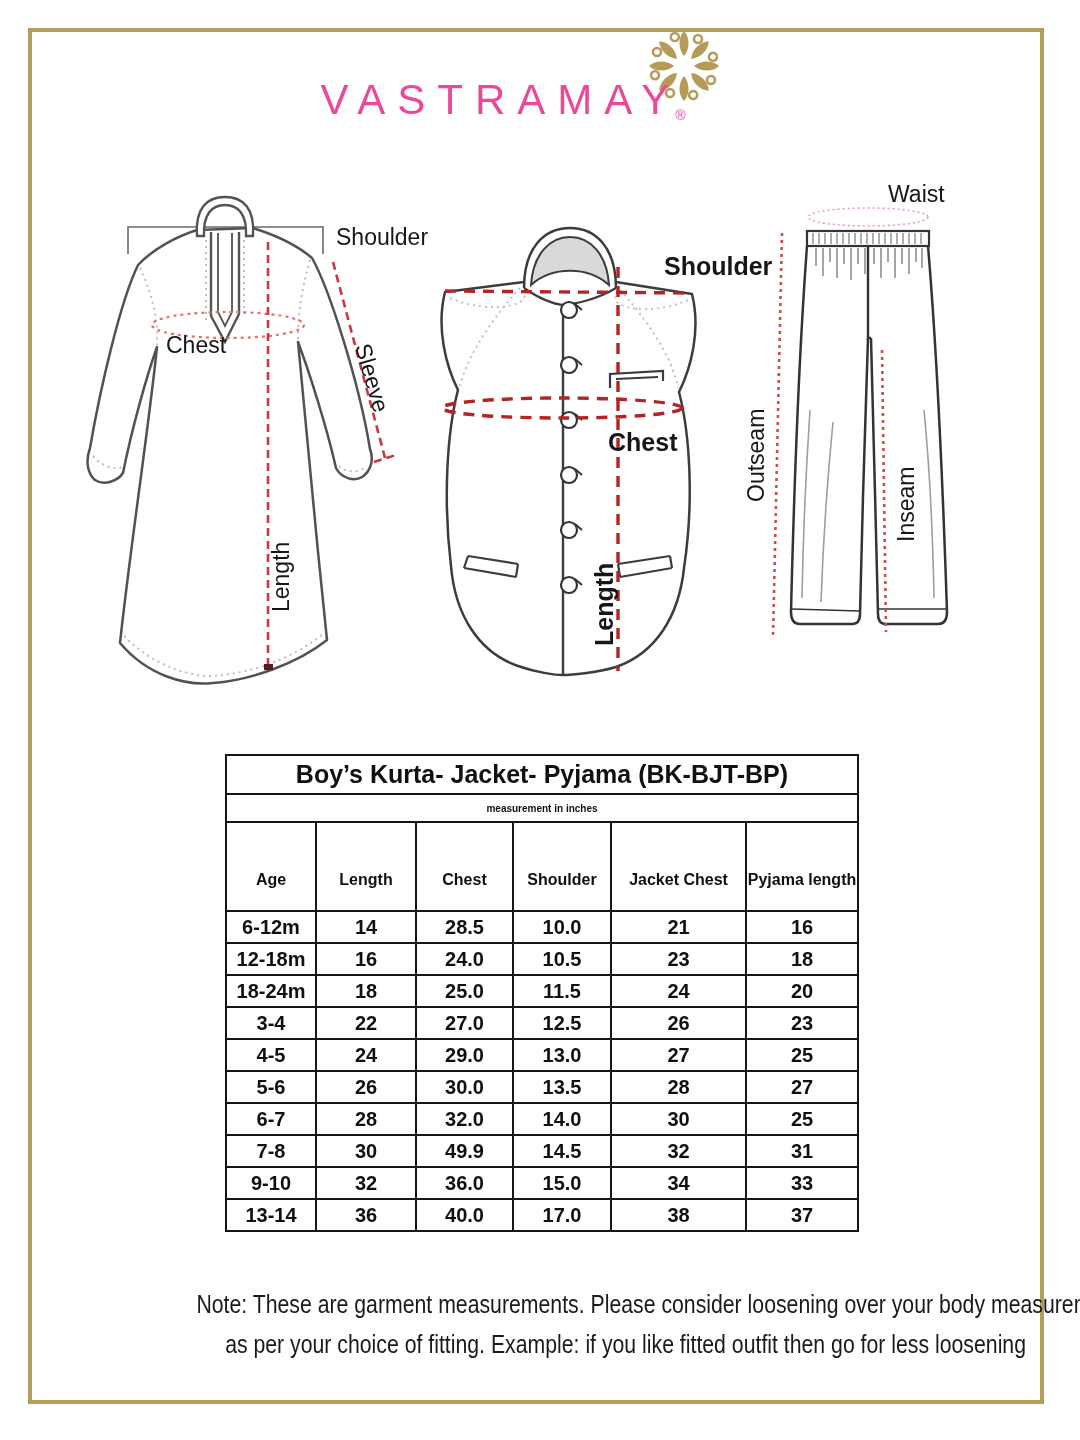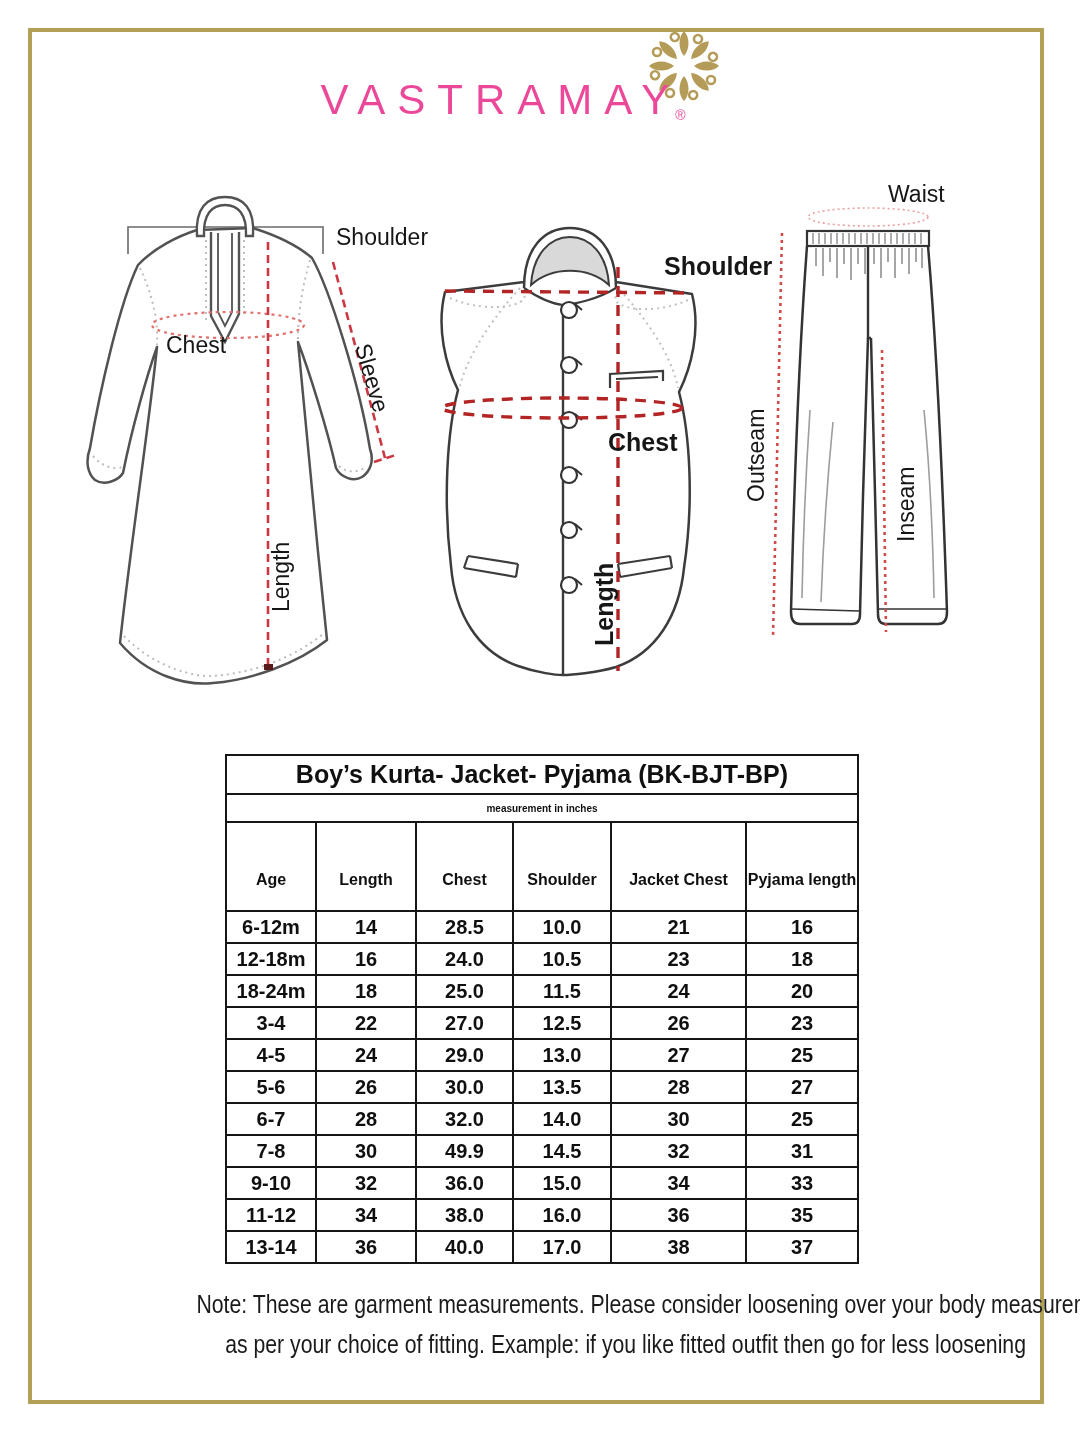--- a/index.html
+++ b/index.html
@@ -265,28 +265,20 @@
     </tr>
     <tr>
       <td class="v">9-10</td>
       <td class="v">32</td>
       <td class="v">36.0</td>
       <td class="v">15.0</td>
       <td class="v">34</td>
       <td class="v">33</td>
     </tr>
     <tr>
-      <td class="v">11-12</td>
-      <td class="v">34</td>
-      <td class="v">38.0</td>
-      <td class="v">16.0</td>
-      <td class="v">36</td>
-      <td class="v">35</td>
-    </tr>
-    <tr>
       <td class="v">13-14</td>
       <td class="v">36</td>
       <td class="v">40.0</td>
       <td class="v">17.0</td>
       <td class="v">38</td>
       <td class="v">37</td>
     </tr>
   </tbody>
     </table>
 

